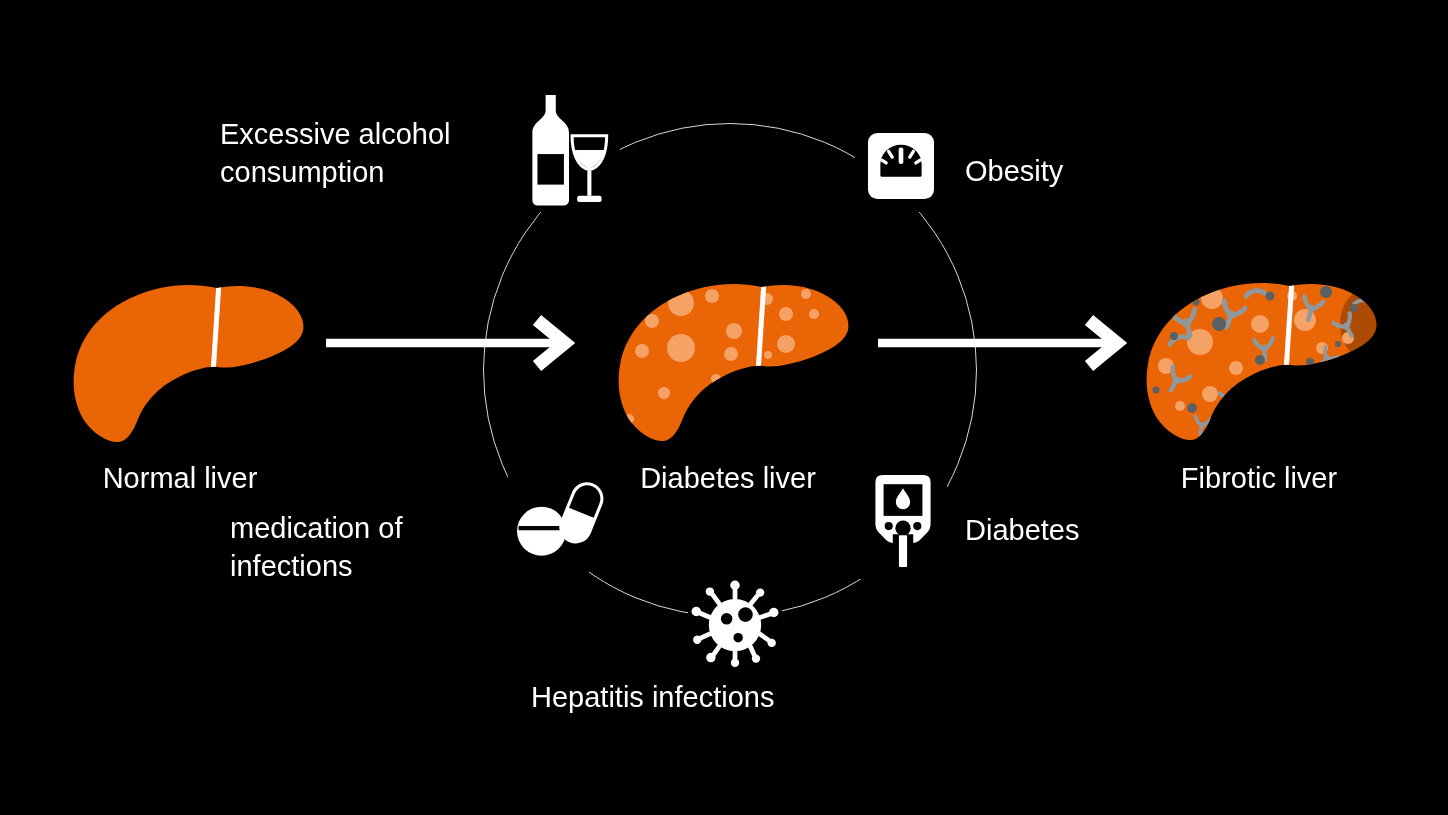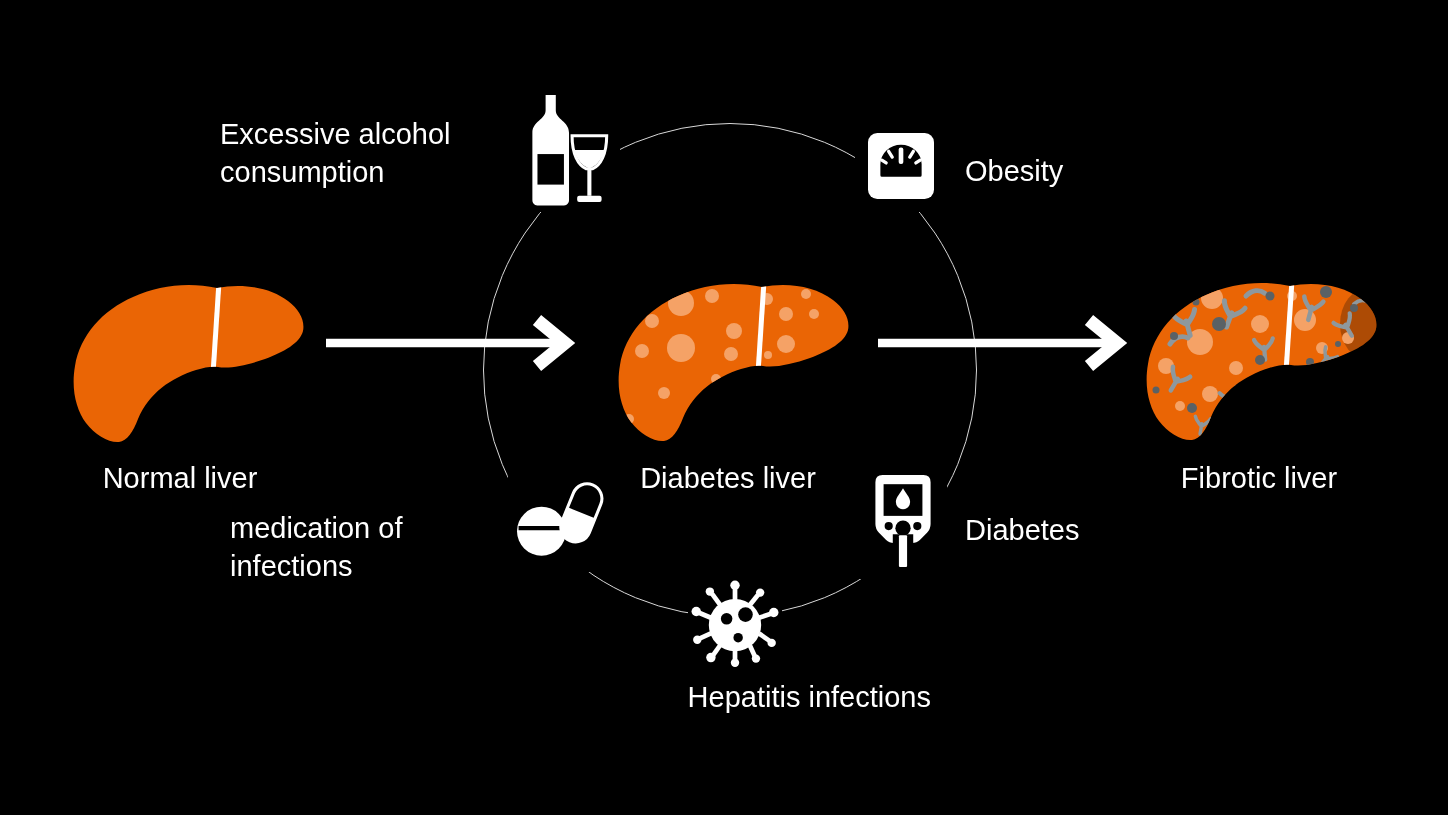--- a/index.html
+++ b/index.html
@@ -20,21 +20,21 @@
     position:absolute;left:483px;top:123px;width:494px;height:494px;
     border:1.5px solid var(--circle-line);border-radius:50%;box-sizing:border-box;z-index:0;
   }
   .liver{position:absolute;z-index:1;}
   .icon-pad{
     position:absolute;background:var(--background);display:flex;
     align-items:center;justify-content:center;z-index:2;
   }
   .label{position:absolute;z-index:2;font-size:29px;line-height:38px;color:var(--white);}
   .label.right{text-align:left;}
-  .label.center{text-align:right;}
+  .label.center{text-align:left;}
   .stage-label{position:absolute;z-index:2;font-size:29px;text-align:center;color:var(--white);margin-top:15px;}
   .arrow{position:absolute;z-index:3;}
   
   .f-orange{fill:var(--liver-orange);}
   .f-spot{fill:var(--spot-orange);}
   .f-dark{fill:var(--fibrosis-dark);}
   .f-white{fill:var(--white);}
   .f-black{fill:#000000;}
   .s-white{stroke:var(--white);}
   .s-gray{stroke:var(--fibrosis-gray);fill:none;stroke-width:5;stroke-linecap:round;}

